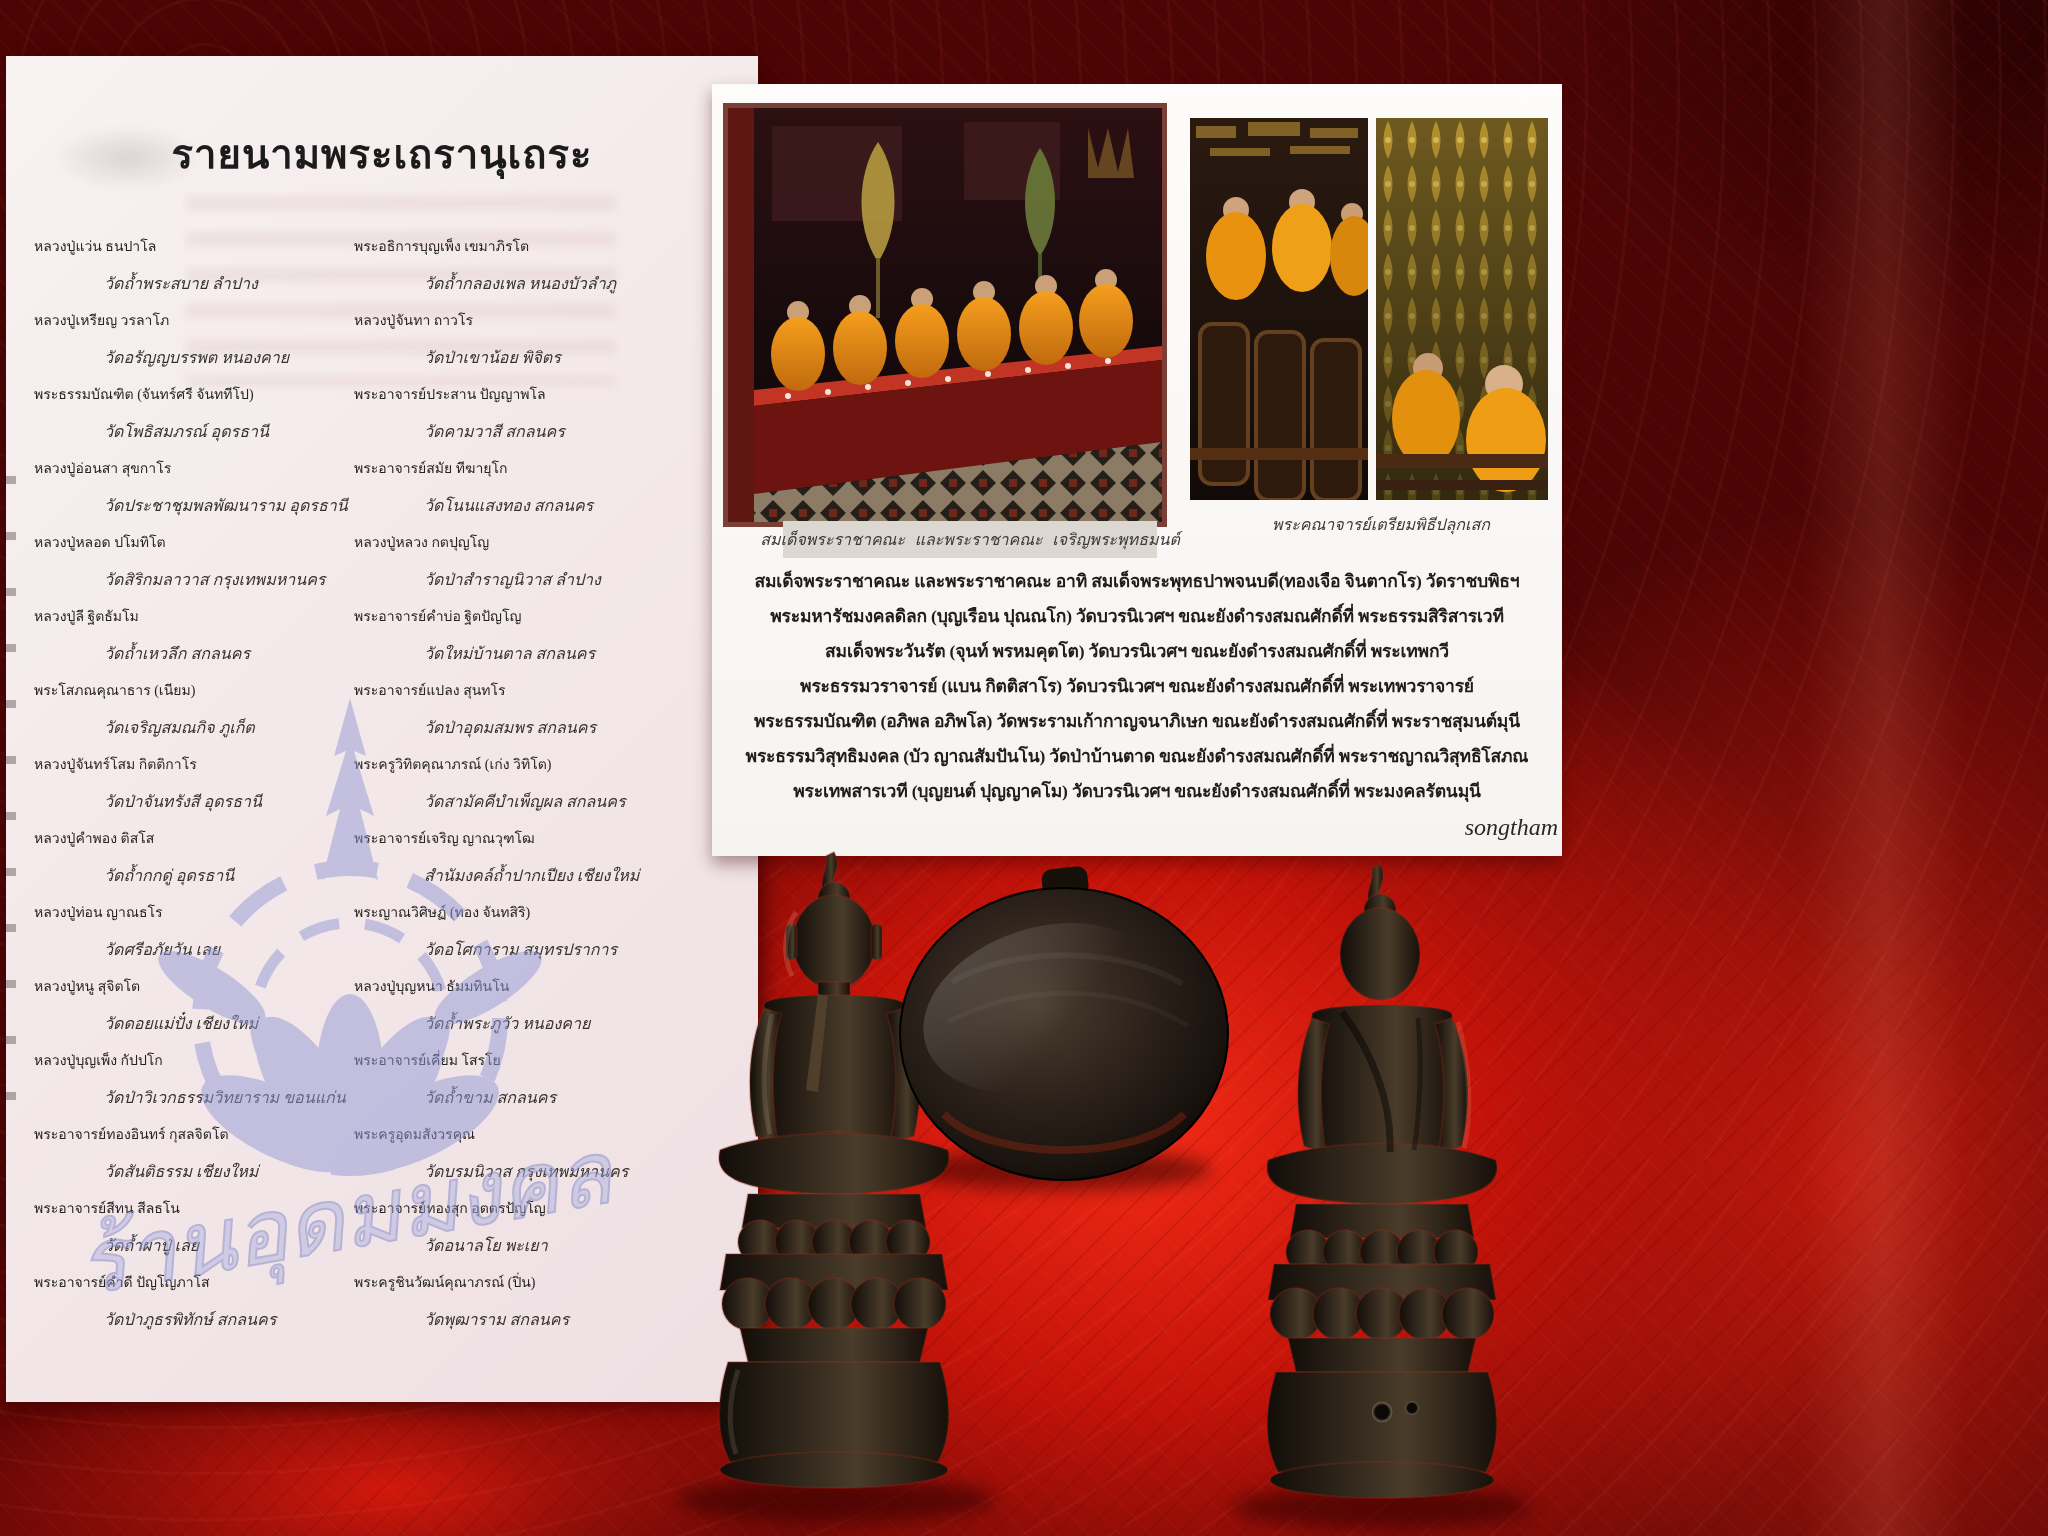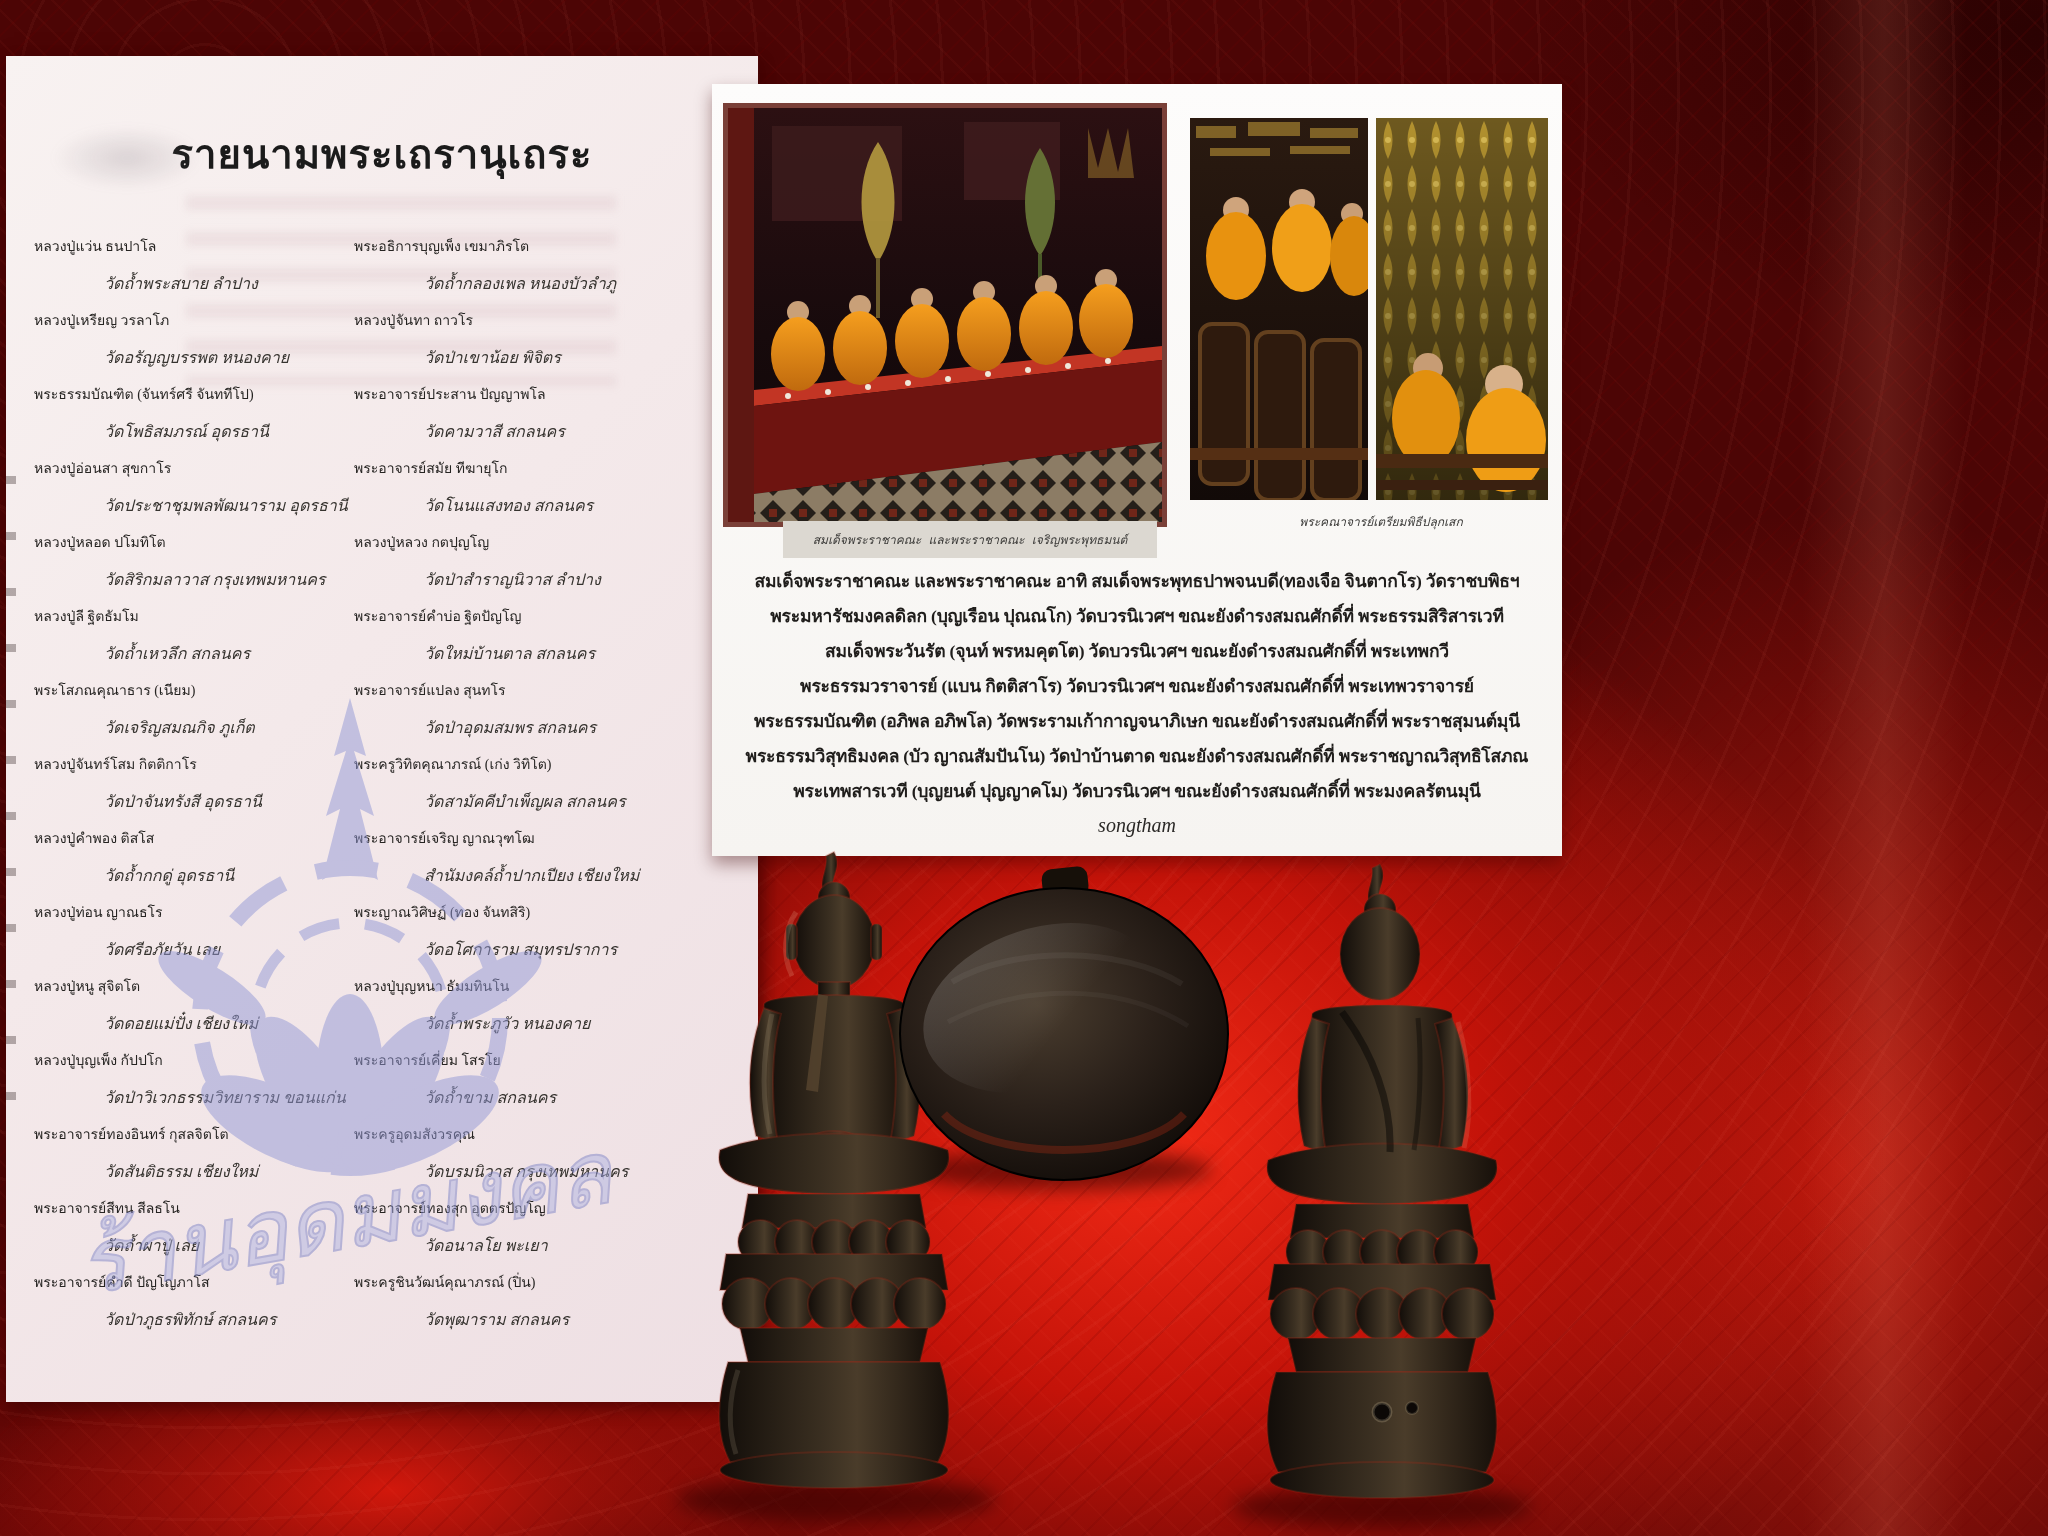--- a/index.html
+++ b/index.html
@@ -40,26 +40,26 @@
 
   
   .panel{position:absolute;left:712px;top:84px;width:850px;height:772px;z-index:3;
     background:linear-gradient(#fdfcfb,#f6f4f1);box-shadow:0 8px 16px rgba(60,0,0,.4);}
   .photo{position:absolute;z-index:4;}
   .photo-left{left:723px;top:103px;border:5px solid #7a4038;}
   .photo-ra{left:1190px;top:118px;}
   .photo-rb{left:1376px;top:118px;}
   .cap-band{position:absolute;left:783px;top:521px;width:374px;height:37px;z-index:4;
     background:#dcd8d1;display:flex;align-items:center;justify-content:center;font-family:Liberation Mono, monospace;}
-  .cap-text{font-size:12px;color:#3b3a38;font-style:italic;white-space:nowrap;}
+  .cap-text{font-size:16px;color:#3b3a38;font-style:italic;white-space:nowrap;}
   .cap-right{position:absolute;left:1216px;top:512px;width:330px;z-index:4;text-align:center;}
   .paragraph{position:absolute;left:716px;top:564px;width:842px;z-index:4;color:#1f1d1b;}
   .para-line{display:flex;justify-content:center;white-space:nowrap;font-size:17.5px;line-height:35px;letter-spacing:-.2px;font-weight:bold;}
-  .credit{position:absolute;left:716px;top:814px;width:842px;z-index:4;text-align:center;
-    font-style:italic;font-size:20px;color:#2a2826;}
+  .credit{position:absolute;left:716px;top:814px;width:842px;z-index:4;text-align:right;
+    font-style:italic;font-size:24px;color:#2a2826;}
 
   
   .watermark{position:absolute;left:26px;top:688px;width:648px;height:648px;z-index:5;opacity:.5;pointer-events:none;}
 
   
   .amulet{position:absolute;z-index:3;}
   .shadow{position:absolute;z-index:2;border-radius:50%;background:rgba(40,0,0,.55);filter:blur(9px);}
 </style>
 </head>
 <body>

